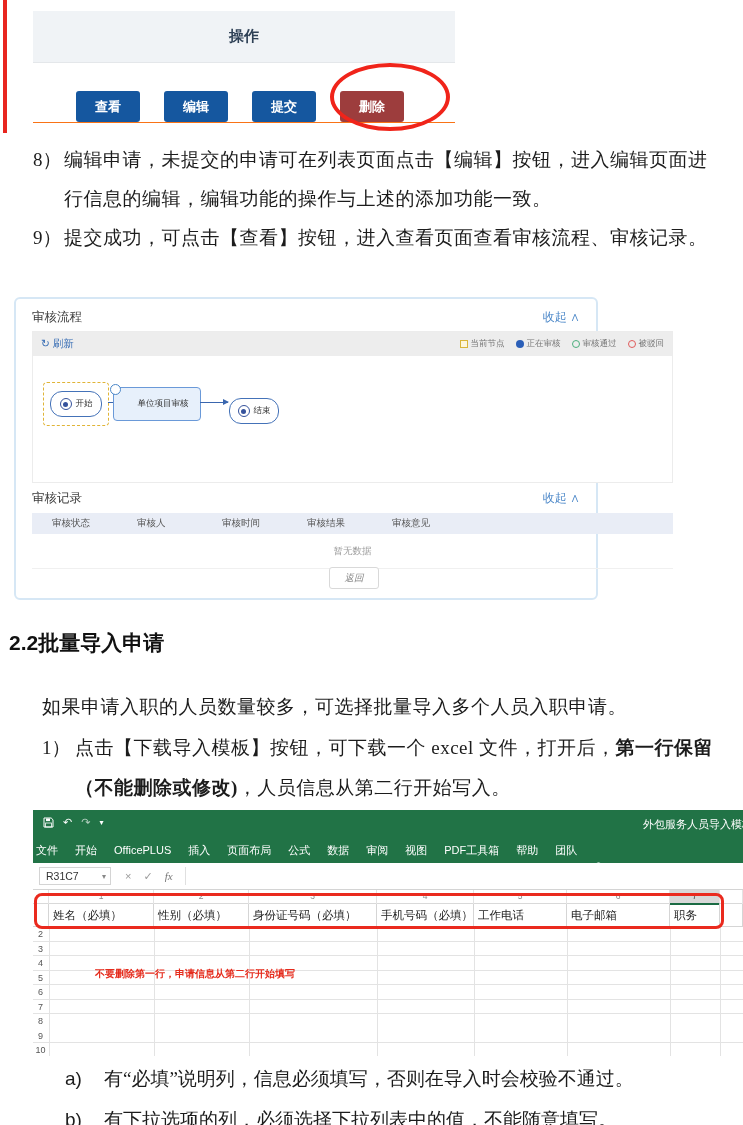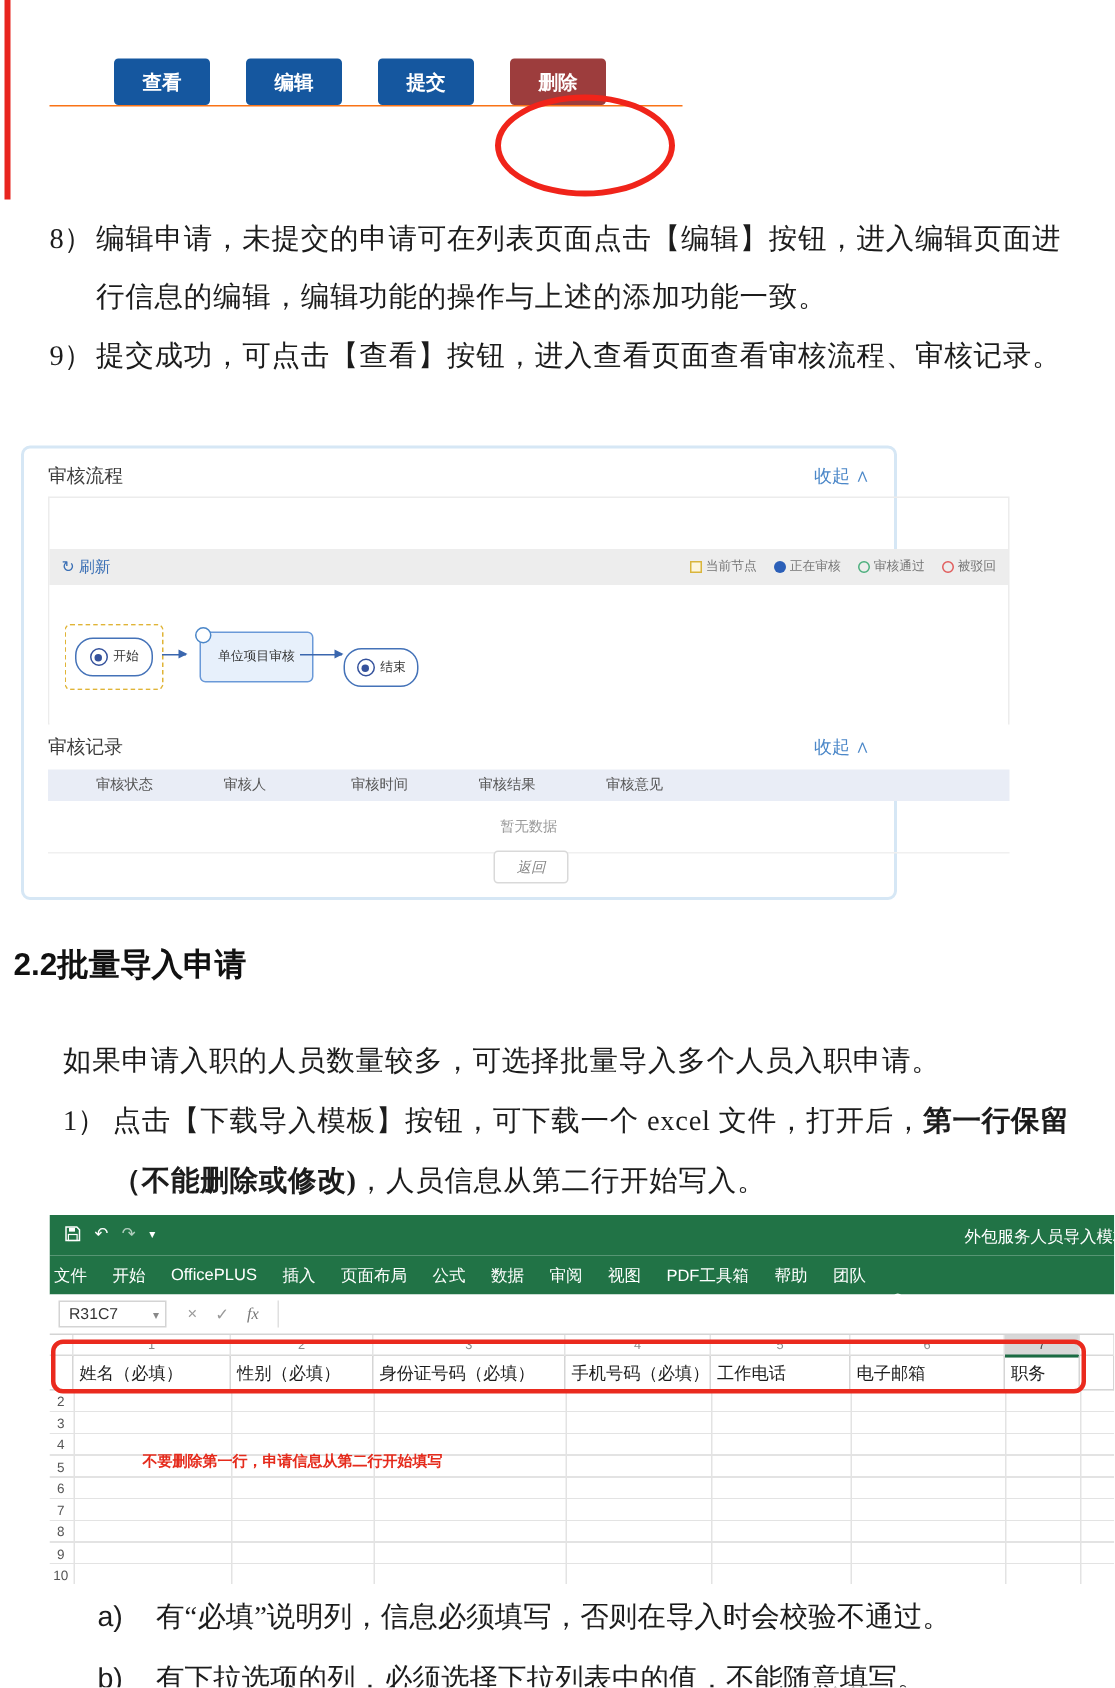--- a/index.html
+++ b/index.html
@@ -32,53 +32,53 @@
 
   
   .audit{position:absolute;left:14px;top:297px;width:584px;height:303px;box-sizing:border-box;
          background:#fff;border:2px solid #d6e7f5;border-radius:6px;
          font-family:"Liberation Sans",sans-serif;}
   .sec-head{position:absolute;left:16px;right:16px;display:flex;justify-content:space-between;align-items:center;}
   .sec-title{font-size:12.5px;color:#3c3c3c;}
   .collapse{font-size:12px;color:#4b87c8;cursor:pointer;}
   .flow-box{position:absolute;left:16px;top:32px;width:641px;height:152px;border:1px solid #ececec;box-sizing:border-box;}
   .flow-toolbar{height:24px;background:#ededed;display:flex;align-items:center;justify-content:space-between;
-                padding:0 8px;box-sizing:border-box;margin-top:34px;}
+                padding:0 8px;box-sizing:border-box;}
   .refresh{font-size:10.5px;color:#3a6fb5;cursor:pointer;}
   .legend{display:flex;gap:11px;align-items:center;}
   .lg-item{display:flex;align-items:center;gap:3px;font-size:8.5px;color:#777;}
   .lg-ic{width:8px;height:8px;box-sizing:border-box;display:inline-block;}
   .lg-cur{background:#fdf6dd;border:1px solid #d9b53c;}
   .lg-ing{background:#2b5fb8;border-radius:50%;}
   .lg-pass{border:1px solid #4caf7d;border-radius:50%;position:relative;}
   .lg-rej{border:1px solid #e05c5c;border-radius:50%;position:relative;}
   .flow-canvas{position:relative;height:126px;background:#fff;}
   .dash-wrap{position:absolute;left:10px;top:26px;width:64px;height:42px;border:1px dashed #e0b437;border-radius:4px;
              display:flex;align-items:center;justify-content:center;}
   .fnode{display:flex;align-items:center;justify-content:center;gap:4px;background:#fff;
          border:1px solid #4472b8;border-radius:12px;font-size:8.5px;color:#333;}
   .fnode.start{width:50px;height:24px;}
   .fnode.end{position:absolute;left:196px;top:42px;width:48px;height:24px;}
   .node-ic{width:10px;height:10px;border:1.5px solid #35529c;border-radius:50%;position:relative;flex:none;}
   .node-ic::after{content:"";position:absolute;left:2.5px;top:2.5px;right:2.5px;bottom:2.5px;
                   background:#35529c;border-radius:50%;}
-  .fnode-mid{position:absolute;left:100px;top:31px;width:74px;height:32px;background:#e7f0fb;
+  .fnode-mid{position:absolute;left:80px;top:31px;width:74px;height:32px;background:#e7f0fb;
              border:1px solid #6a99d8;border-radius:4px;display:flex;align-items:center;justify-content:center;
-             font-size:8.5px;color:#333;}
+             font-size:8.5px;color:#333;padding-left:12px;}
   .mid-badge{position:absolute;left:-4px;top:-4px;width:9px;height:9px;border:1.5px solid #4a86c8;
              border-radius:50%;background:#fff;}
   .arrow{position:absolute;top:46px;height:0;border-top:1.5px solid #3a66ae;}
   .arrow::after{content:"";position:absolute;right:-1px;top:-4px;border-left:6px solid #3a66ae;
                 border-top:3.5px solid transparent;border-bottom:3.5px solid transparent;}
   .arrow.a1{left:75px;width:16px;}
   .arrow.a2{left:167px;width:28px;}
 
   .rec-table{position:absolute;left:16px;top:214px;width:641px;}
   .rec-head{height:21px;background:#e9edf6;display:flex;align-items:center;}
-  .rec-col{width:85px;font-size:9.5px;color:#555;padding-left:32px;box-sizing:border-box;}
+  .rec-col{width:85px;font-size:9.5px;color:#555;padding-left:20px;box-sizing:border-box;}
   .rec-empty{height:34px;border-bottom:1px solid #f0f0f0;display:flex;align-items:center;justify-content:center;
              font-size:9.5px;color:#9a9a9a;}
   .back-btn{position:absolute;left:313px;top:268px;width:48px;height:20px;background:#fff;
             border:1px solid #d9d9d9;border-radius:3px;display:flex;align-items:center;justify-content:center;
             font-size:9.5px;color:#888;cursor:pointer;font-style:italic;}
 
   
   .h22{position:absolute;left:9px;top:629px;font-family:"Liberation Sans",sans-serif;
        font-weight:bold;font-size:21px;color:#111;}
   .intro{position:absolute;left:42px;top:694px;font-size:19px;letter-spacing:0.5px;}
@@ -131,20 +131,21 @@
   .ic-svg{display:inline-block;vertical-align:middle;}
 </style>
 </head>
 <body>
 
 <div id="page">
 
   <div class="red-mark"></div>
 
   <div class="ops">
+    <div class="ops-header">操作</div>
     <div class="ops-body">
       <div class="btn btn-primary">查看</div>
       <div class="btn btn-primary">编辑</div>
       <div class="btn btn-primary">提交</div>
       <div class="btn btn-danger">删除</div>
     </div>
   </div>
   <div class="red-ellipse"></div>
 
   <div class="steps">

